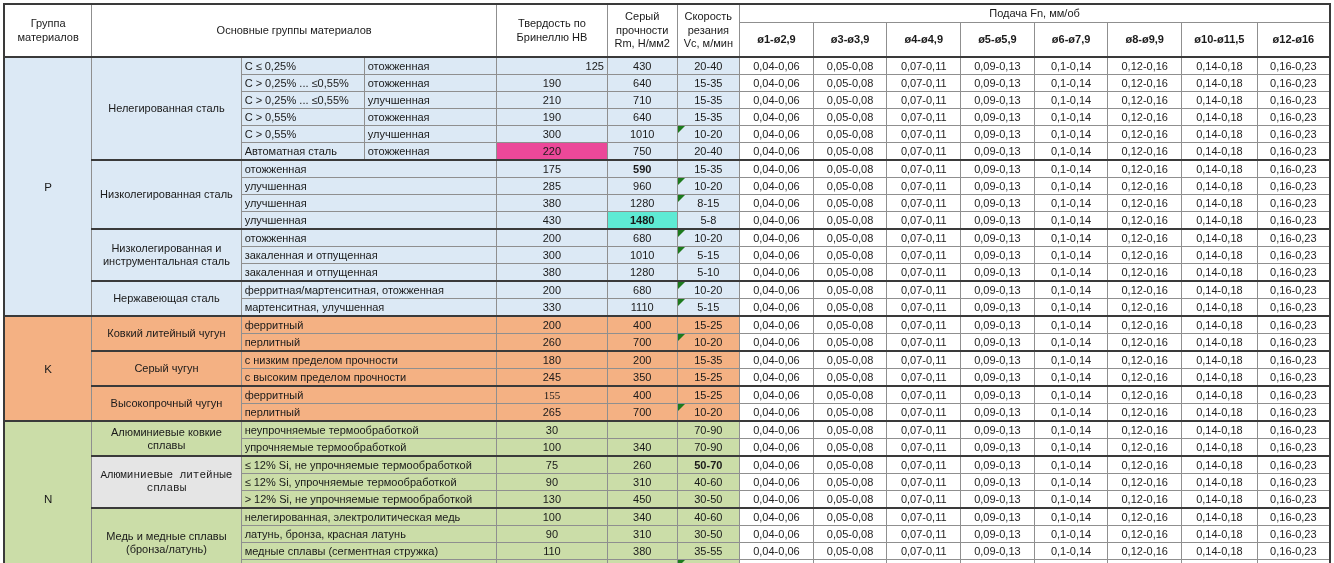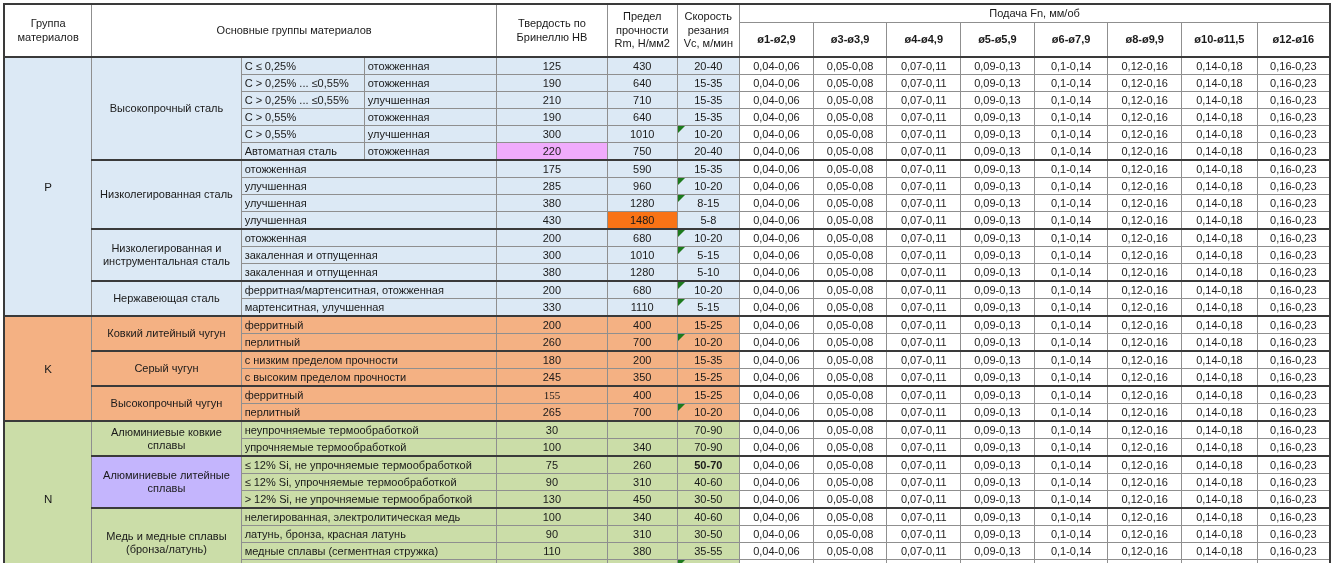--- a/index.html
+++ b/index.html
@@ -40,42 +40,42 @@
       <col style="width:73px">
         <col style="width:73px">
         <col style="width:75px">
         <col style="width:72px">
     </colgroup>
     <thead>
       <tr class="h1">
         <th rowspan="2">Группа материалов</th>
         <th rowspan="2" colspan="3">Основные группы материалов</th>
         <th rowspan="2">Твердость по Бринеллю HB</th>
-        <th rowspan="2">Предел прочности Rm, Н/мм2</th>
+        <th rowspan="2">Серый прочности Rm, Н/мм2</th>
         <th rowspan="2">Скорость резания Vc, м/мин</th>
         <th colspan="8">Подача Fn, мм/об</th>
       </tr>
       <tr class="h2" id="feed-cols-row">
           <th>ø1-ø2,9</th>
           <th>ø3-ø3,9</th>
           <th>ø4-ø4,9</th>
           <th>ø5-ø5,9</th>
           <th>ø6-ø7,9</th>
           <th>ø8-ø9,9</th>
           <th>ø10-ø11,5</th>
           <th>ø12-ø16</th>
         </tr>
     </thead>
     <tbody id="table-body">
         <tr class="bs">
           <td class="gcode" rowspan="15" style="background: rgb(220, 233, 245);">P</td>
-          <td class="bname" rowspan="6" style="background: rgb(220, 233, 245);">Высокопрочный сталь</td>
+          <td class="bname" rowspan="6" style="background: rgb(220, 233, 245);">Нелегированная сталь</td>
           <td class="sub" style="background: rgb(220, 233, 245);">C ≤ 0,25%</td>
           <td class="sub" style="background: rgb(220, 233, 245);">отожженная</td>
-          <td class="num" style="background: rgb(220, 233, 245);">125</td>
+          <td class="num" style="background: rgb(220, 233, 245); text-align: right;">125</td>
           <td class="num" style="background: rgb(220, 233, 245);">430</td>
           <td class="num vc" style="background: rgb(220, 233, 245);">20-40</td>
           <td class="feed">0,04-0,06</td>
           <td class="feed">0,05-0,08</td>
           <td class="feed">0,07-0,11</td>
           <td class="feed">0,09-0,13</td>
           <td class="feed">0,1-0,14</td>
           <td class="feed">0,12-0,16</td>
           <td class="feed">0,14-0,18</td>
           <td class="feed">0,16-0,23</td>
@@ -136,37 +136,37 @@
           <td class="feed">0,07-0,11</td>
           <td class="feed">0,09-0,13</td>
           <td class="feed">0,1-0,14</td>
           <td class="feed">0,12-0,16</td>
           <td class="feed">0,14-0,18</td>
           <td class="feed">0,16-0,23</td>
         </tr>
         <tr>
           <td class="sub" style="background: rgb(220, 233, 245);">Автоматная сталь</td>
           <td class="sub" style="background: rgb(220, 233, 245);">отожженная</td>
-          <td class="num" style="background: #f0abfc;">220</td>
+          <td class="num" style="background: #ec4899;">220</td>
           <td class="num" style="background: rgb(220, 233, 245);">750</td>
           <td class="num vc" style="background: rgb(220, 233, 245);">20-40</td>
           <td class="feed">0,04-0,06</td>
           <td class="feed">0,05-0,08</td>
           <td class="feed">0,07-0,11</td>
           <td class="feed">0,09-0,13</td>
           <td class="feed">0,1-0,14</td>
           <td class="feed">0,12-0,16</td>
           <td class="feed">0,14-0,18</td>
           <td class="feed">0,16-0,23</td>
         </tr>
         <tr class="bs">
           <td class="bname" rowspan="4" style="background: rgb(220, 233, 245);">Низколегированная сталь</td>
           <td class="sub" colspan="2" style="background: rgb(220, 233, 245);">отожженная</td>
           <td class="num" style="background: rgb(220, 233, 245);">175</td>
-          <td class="num" style="background: rgb(220, 233, 245);">590</td>
+          <td class="num" style="background: rgb(220, 233, 245); font-weight: bold;">590</td>
           <td class="num vc" style="background: rgb(220, 233, 245);">15-35</td>
           <td class="feed">0,04-0,06</td>
           <td class="feed">0,05-0,08</td>
           <td class="feed">0,07-0,11</td>
           <td class="feed">0,09-0,13</td>
           <td class="feed">0,1-0,14</td>
           <td class="feed">0,12-0,16</td>
           <td class="feed">0,14-0,18</td>
           <td class="feed">0,16-0,23</td>
         </tr>
@@ -194,21 +194,21 @@
           <td class="feed">0,07-0,11</td>
           <td class="feed">0,09-0,13</td>
           <td class="feed">0,1-0,14</td>
           <td class="feed">0,12-0,16</td>
           <td class="feed">0,14-0,18</td>
           <td class="feed">0,16-0,23</td>
         </tr>
         <tr>
           <td class="sub" colspan="2" style="background: rgb(220, 233, 245);">улучшенная</td>
           <td class="num" style="background: rgb(220, 233, 245);">430</td>
-          <td class="num" style="background: #f97316;">1480</td>
+          <td class="num" style="background: #5eead4; font-weight: bold;">1480</td>
           <td class="num vc" style="background: rgb(220, 233, 245);">5-8</td>
           <td class="feed">0,04-0,06</td>
           <td class="feed">0,05-0,08</td>
           <td class="feed">0,07-0,11</td>
           <td class="feed">0,09-0,13</td>
           <td class="feed">0,1-0,14</td>
           <td class="feed">0,12-0,16</td>
           <td class="feed">0,14-0,18</td>
           <td class="feed">0,16-0,23</td>
         </tr>
@@ -396,21 +396,21 @@
           <td class="feed">0,04-0,06</td>
           <td class="feed">0,05-0,08</td>
           <td class="feed">0,07-0,11</td>
           <td class="feed">0,09-0,13</td>
           <td class="feed">0,1-0,14</td>
           <td class="feed">0,12-0,16</td>
           <td class="feed">0,14-0,18</td>
           <td class="feed">0,16-0,23</td>
         </tr>
         <tr class="bs">
-          <td class="bname" rowspan="3" style="background: #c4b5fd;">Алюминиевые литейные сплавы</td>
+          <td class="bname" rowspan="3" style="background: #e5e5e5; font-family: Liberation Mono, monospace;">Алюминиевые литейные сплавы</td>
           <td class="sub" colspan="2" style="background: rgb(203, 221, 168);">≤ 12% Si, не упрочняемые термообработкой</td>
           <td class="num" style="background: rgb(203, 221, 168);">75</td>
           <td class="num" style="background: rgb(203, 221, 168);">260</td>
           <td class="num vc" style="background: rgb(203, 221, 168); font-weight: bold;">50-70</td>
           <td class="feed">0,04-0,06</td>
           <td class="feed">0,05-0,08</td>
           <td class="feed">0,07-0,11</td>
           <td class="feed">0,09-0,13</td>
           <td class="feed">0,1-0,14</td>
           <td class="feed">0,12-0,16</td>

